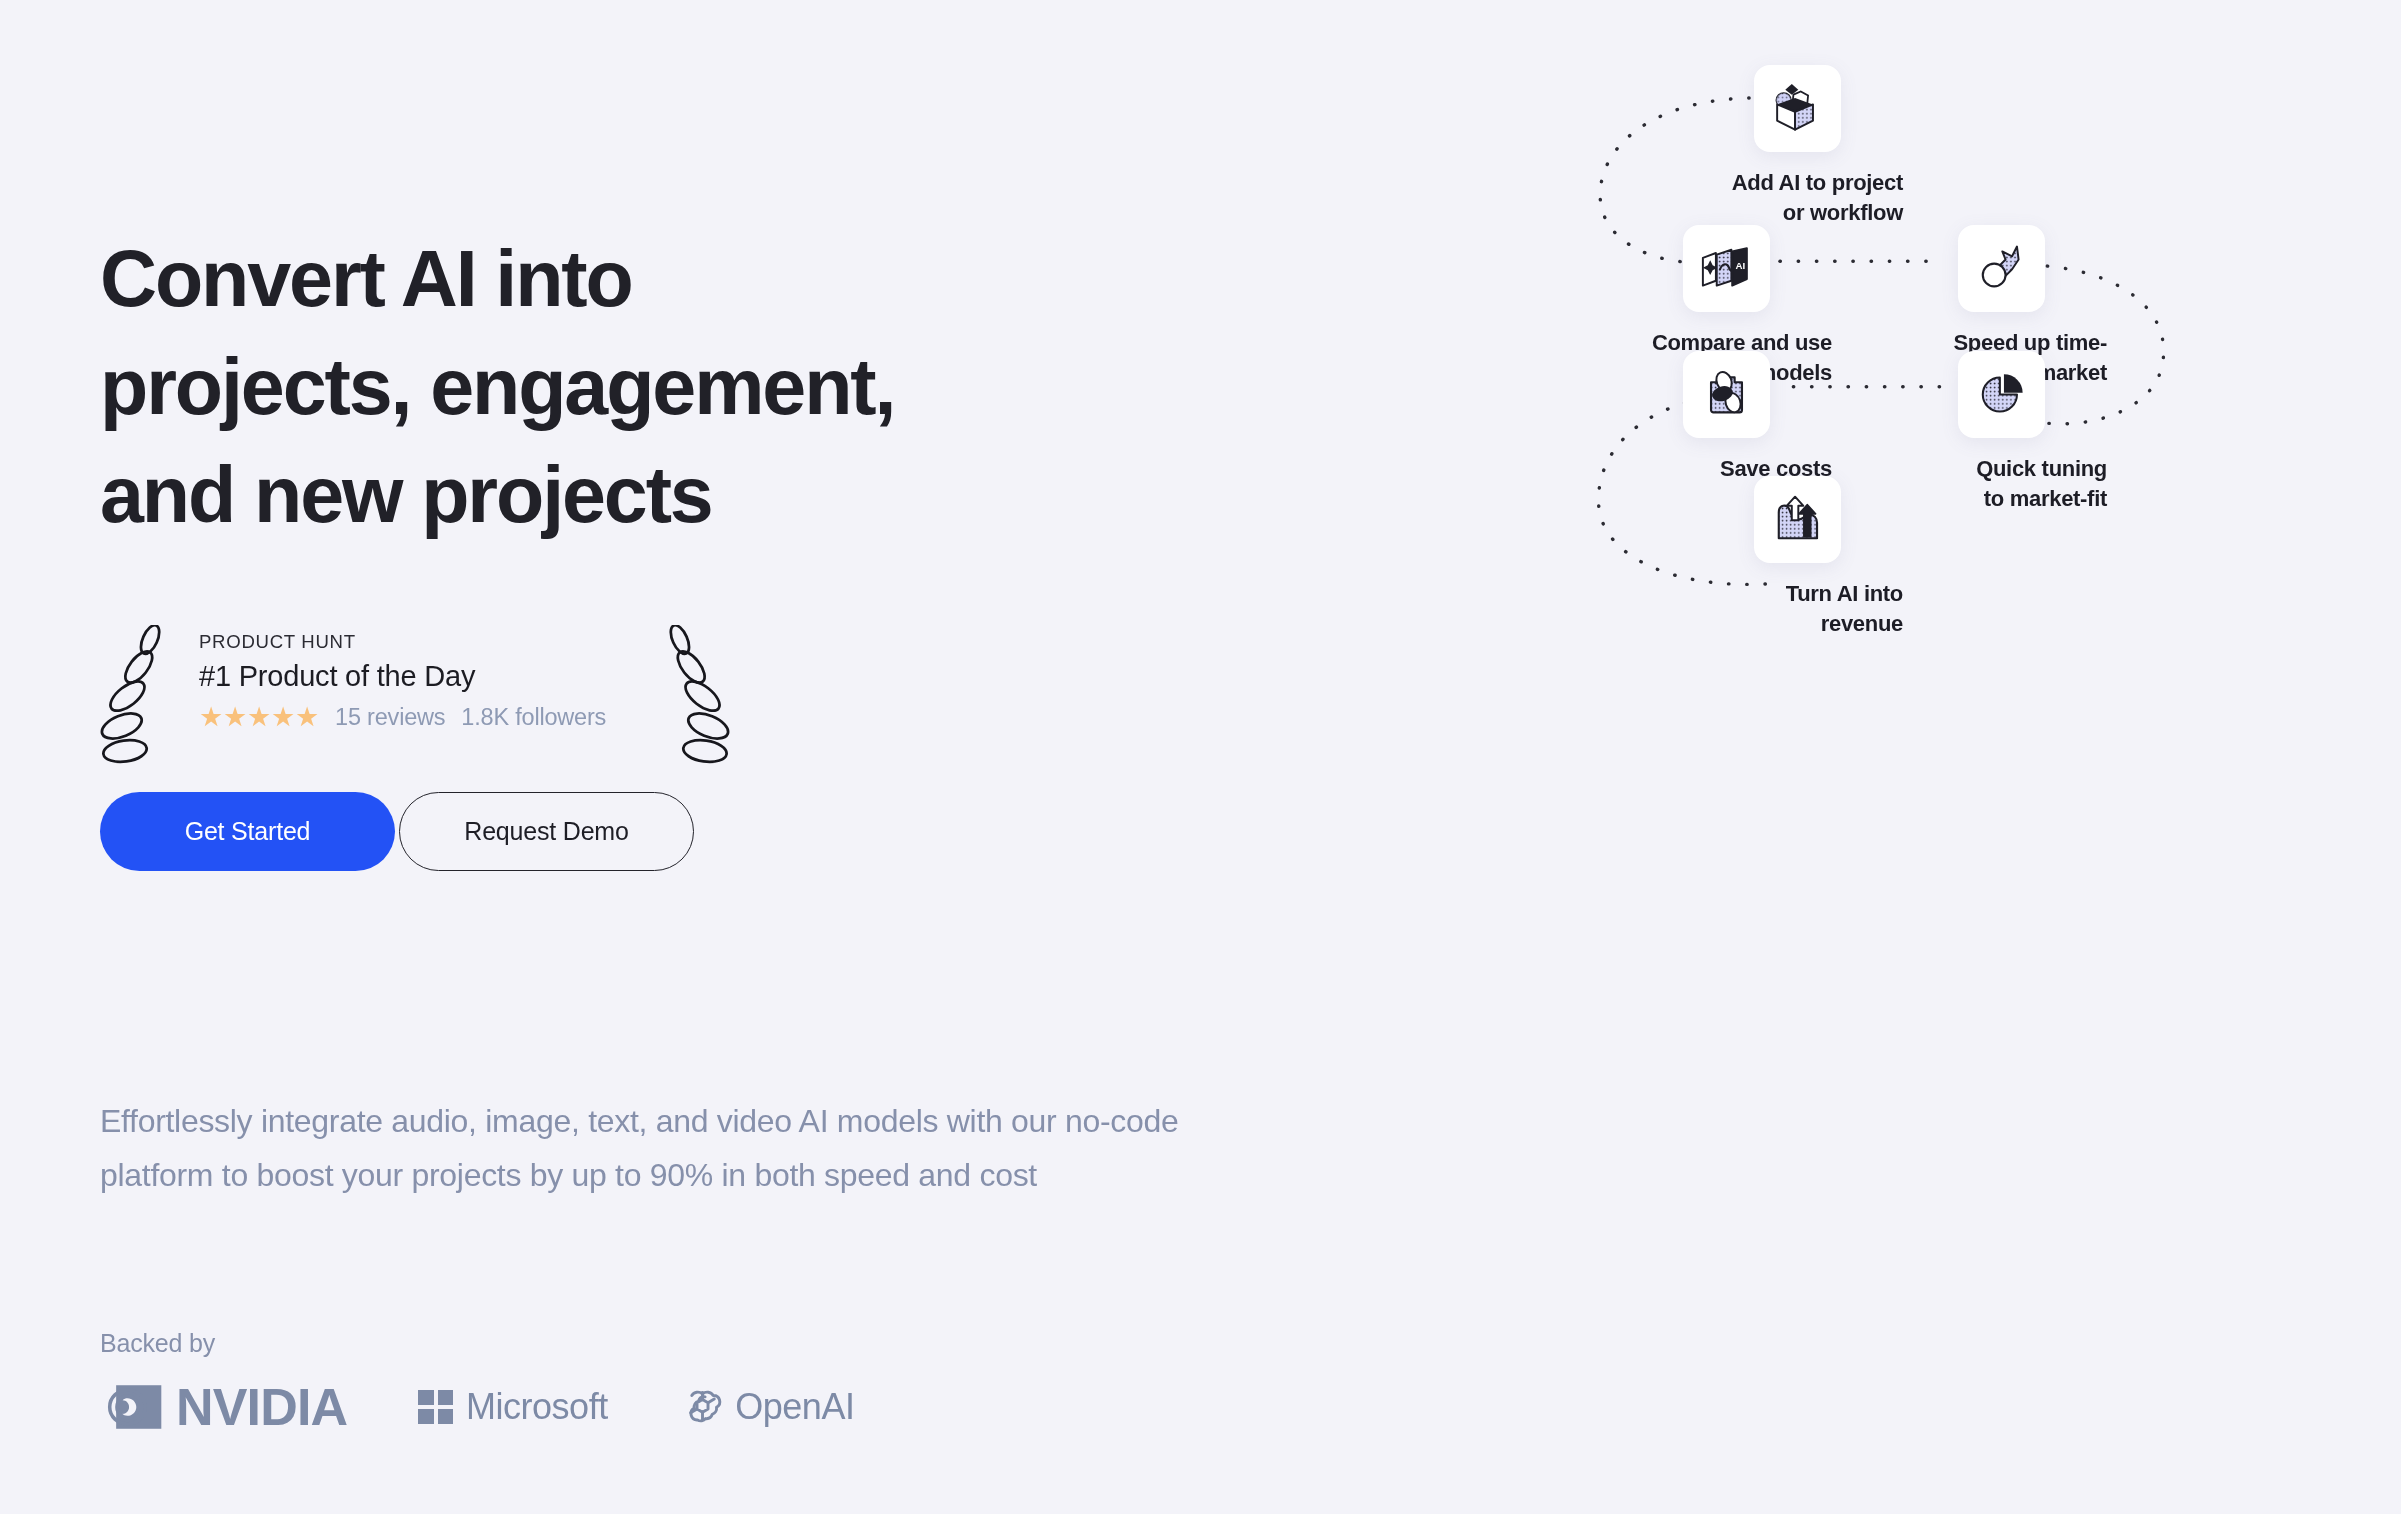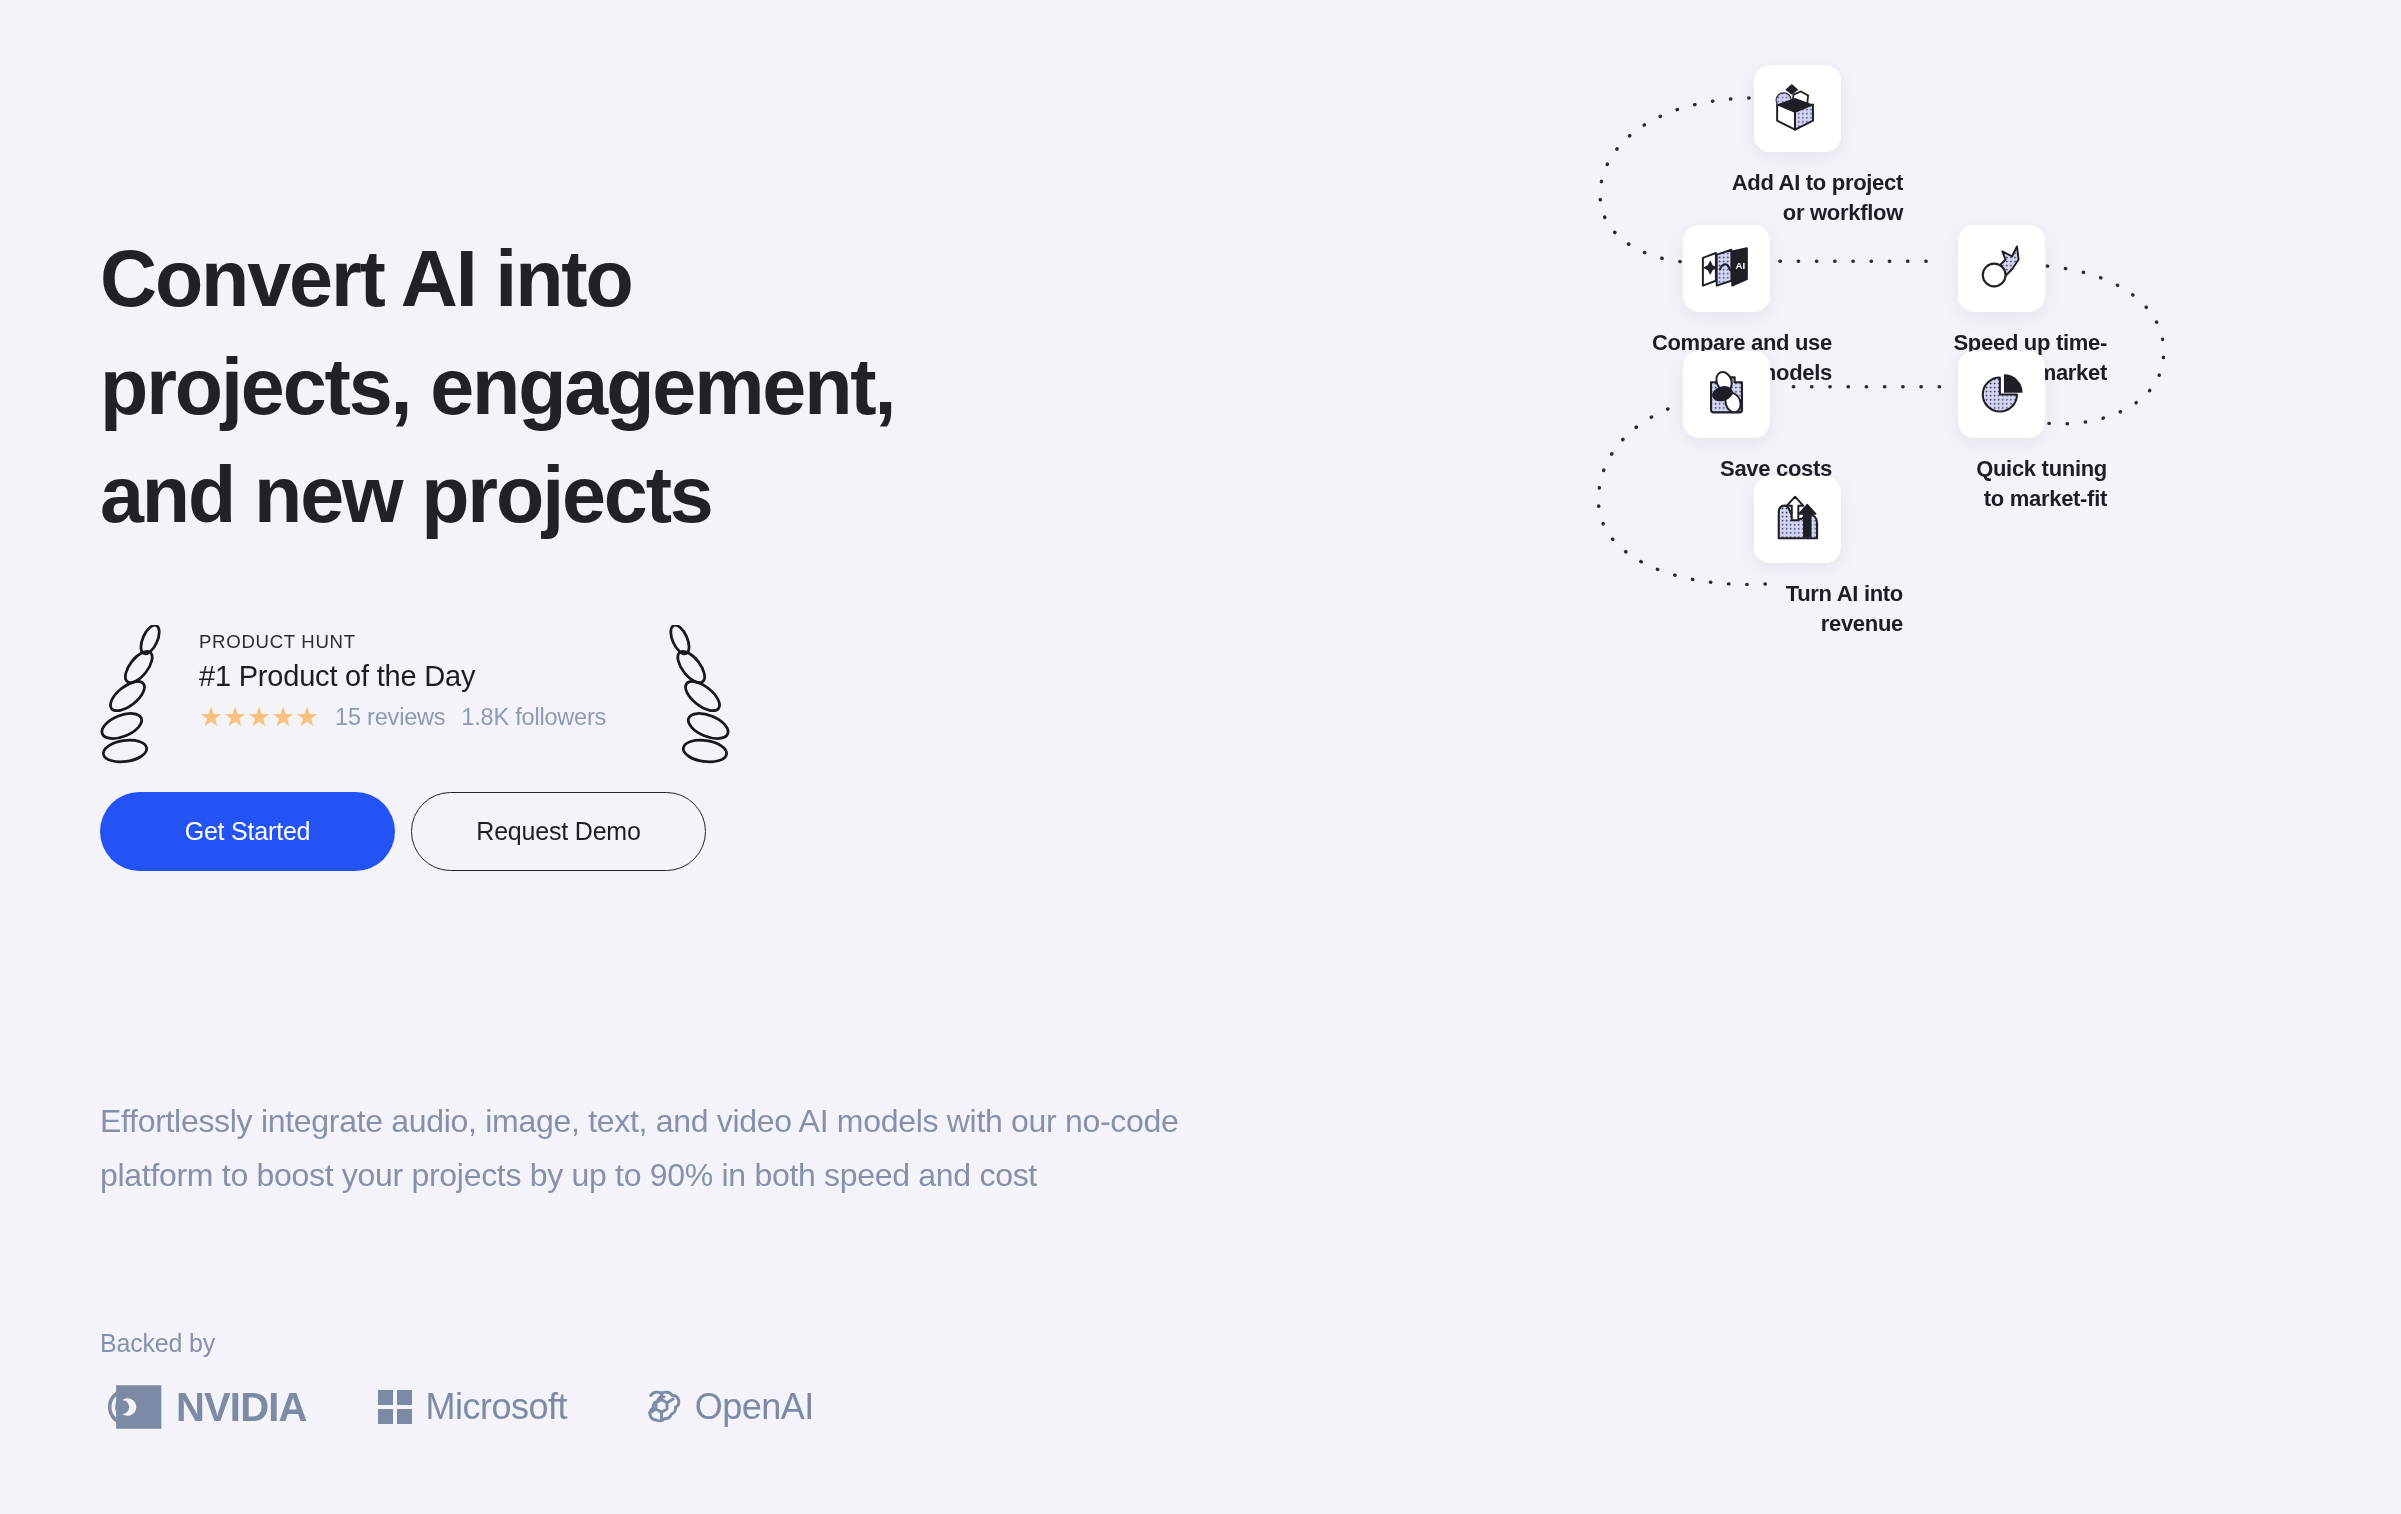--- a/index.html
+++ b/index.html
@@ -94,21 +94,21 @@
   }
   .stars { display: flex; gap: 0.8px; color: #f9c17c; font-size: 27px; line-height: 1; }
   .ph-stats .stat { line-height: 1; }
 
   
   .cta-row {
     position: absolute;
     top: 792px;
     left: 0;
     display: flex;
-    gap: 16px;
+    gap: 4px;
   }
   .btn {
     border: none;
     border-radius: 81px;
     font-family: "Liberation Sans", sans-serif;
     font-size: 25px;
     cursor: pointer;
     display: flex;
     align-items: center;
     justify-content: center;
@@ -156,21 +156,21 @@
     gap: 71px;
     height: 62px;
   }
   .logo { display: flex; align-items: center; color: #7d8aa6; }
   .logo-wordmark {
     font-size: 36px;
     color: #7d8aa6;
     letter-spacing: -0.5px;
   }
   .nvidia-word {
-    font-size: 40px;
+    font-size: 52px;
     font-weight: 700;
     letter-spacing: -0.8px;
     color: #7d8aa6;
     margin-left: 4.9px;
   }
   .ms-grid {
     display: grid;
     grid-template-columns: 15.4px 15.4px;
     grid-template-rows: 15.4px 15.4px;
     gap: 4px;

